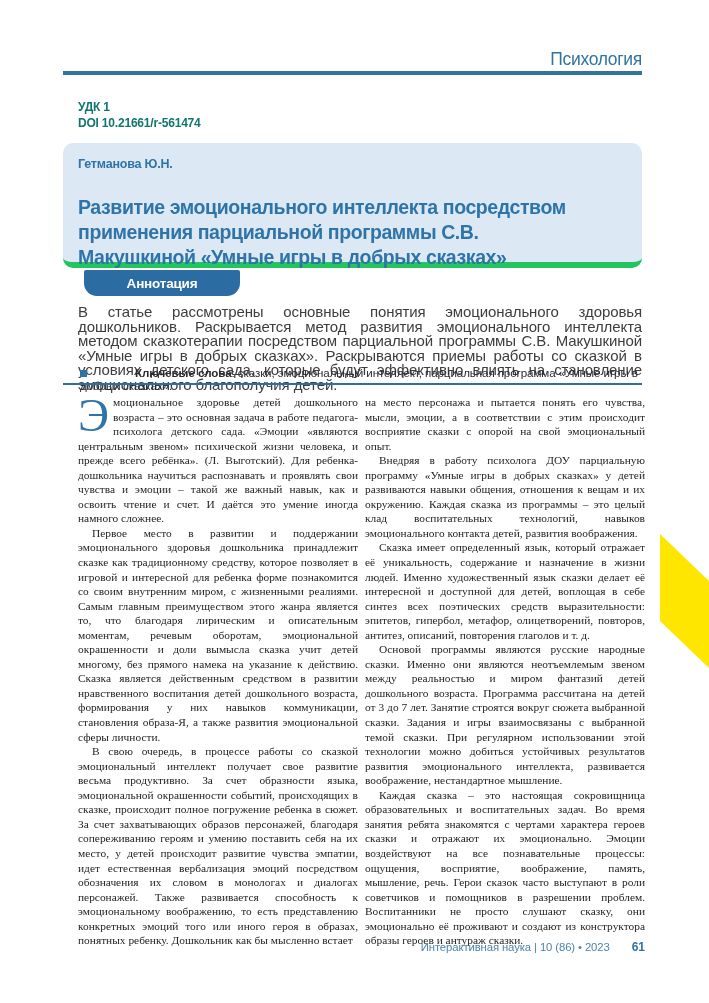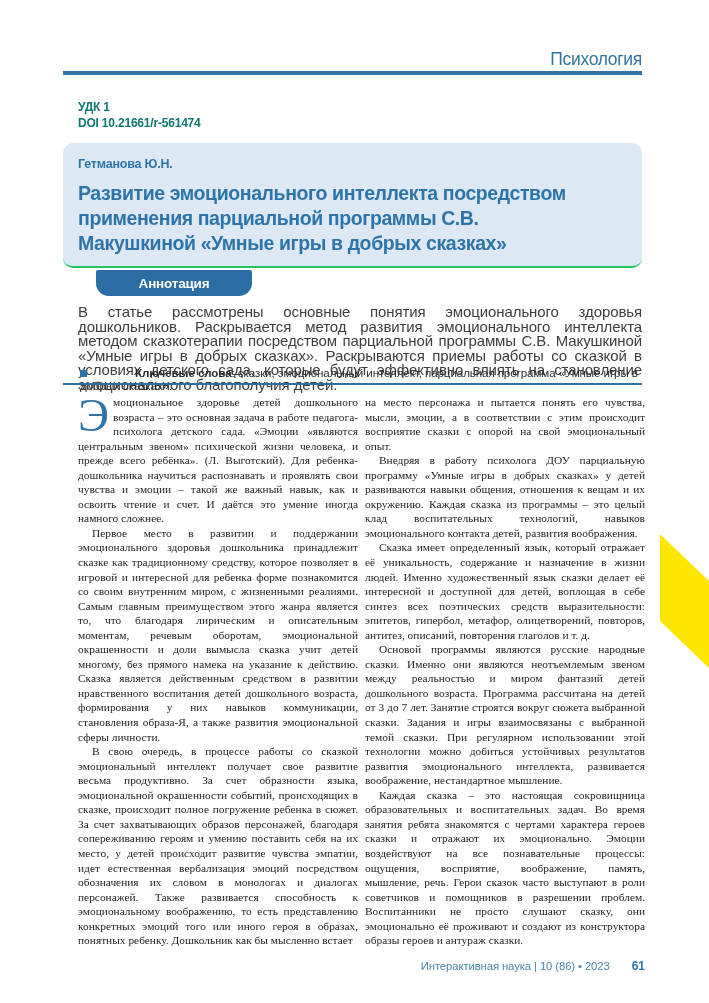--- a/index.html
+++ b/index.html
@@ -19,33 +19,33 @@
     border-top:2px solid #31759F; border-bottom:2px solid #31759F;
   }
   .udk-block {
     position:absolute; top:99px; left:78px; color:#0f766e;
     font-weight:700; font-size:12px; line-height:16px; letter-spacing:-0.2px;
   }
   
   .title-box {
     position:absolute; top:143px; left:63px; width:579px; height:125px;
     background:#DCE8F4; border-radius:10px;
-    border-bottom:2px solid #22c55e; padding:14px 0 0 15px;
+    border-bottom:6px solid #22c55e; padding:14px 0 0 15px;
   }
   .author { color:#2E74A8; font-weight:700; font-size:12.5px; letter-spacing:-0.2px; }
   .article-title {
-    margin-top:10px; max-width:520px; color:#2E74A8; font-weight:700;
+    margin-top:24px; max-width:520px; color:#2E74A8; font-weight:700;
     font-size:19.5px; line-height:25px; letter-spacing:-0.4px;
   }
   
   .annotation-badge {
     position:absolute; top:270px; left:84px; width:156px; height:26px;
     background:#2B6CA3; border-radius:2px 2px 13px 13px;
     color:#ffffff; font-weight:700; font-size:13.5px;
-    display:flex; align-items:center; justify-content:center; letter-spacing:-0.2px;margin-left:12px;
+    display:flex; align-items:center; justify-content:center; letter-spacing:-0.2px;
   }
   
   .abstract {
     position:absolute; top:305px; left:78px; width:564px;
     color:#3d3d3d; font-size:15px; line-height:14.6px;
     text-align:justify; letter-spacing:-0.1px;
   }
   .keywords-row {
     position:absolute; top:366px; left:80px; width:562px;
     font-size:11.6px; line-height:13px; color:#2b2b2b; letter-spacing:-0.1px;
@@ -72,21 +72,21 @@
   .dropcap {
     float:left; font-family:"Liberation Serif", serif; color:#2E74A8;
     font-size:47px; line-height:37px; padding:2px 4px 0 0;
   }
   
   .footer {
     position:absolute; top:940px; left:63px; width:582px;
     display:flex; justify-content:flex-end; align-items:baseline; gap:22px;
   }
   .footer-journal { color:#4A85AB; font-size:11.3px; letter-spacing:-0.1px;text-align:center; }
-  .footer-pagenum { color:#2E74A8; font-size:12px; font-weight:700;margin-top:19px; }
+  .footer-pagenum { color:#2E74A8; font-size:12px; font-weight:700; }
   
   .bookmark {
     position:absolute; left:660px; top:534px; width:49px; height:134px;
     background:#FFE600;
     -webkit-clip-path:polygon(0 0, 100% 35%, 100% 100%, 0 65%);
     clip-path:polygon(0 0, 100% 35%, 100% 100%, 0 65%);
   }
 </style>
 </head>
 <body>

